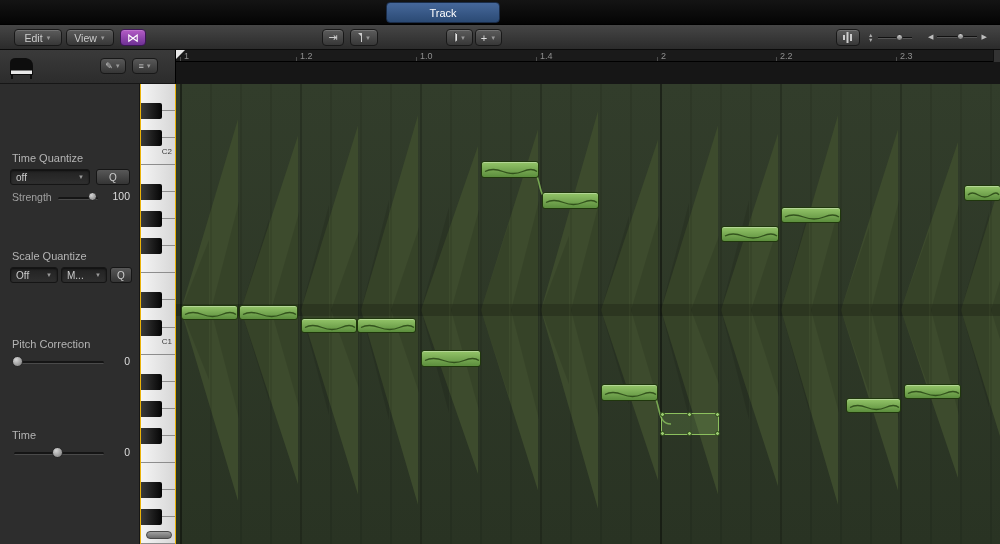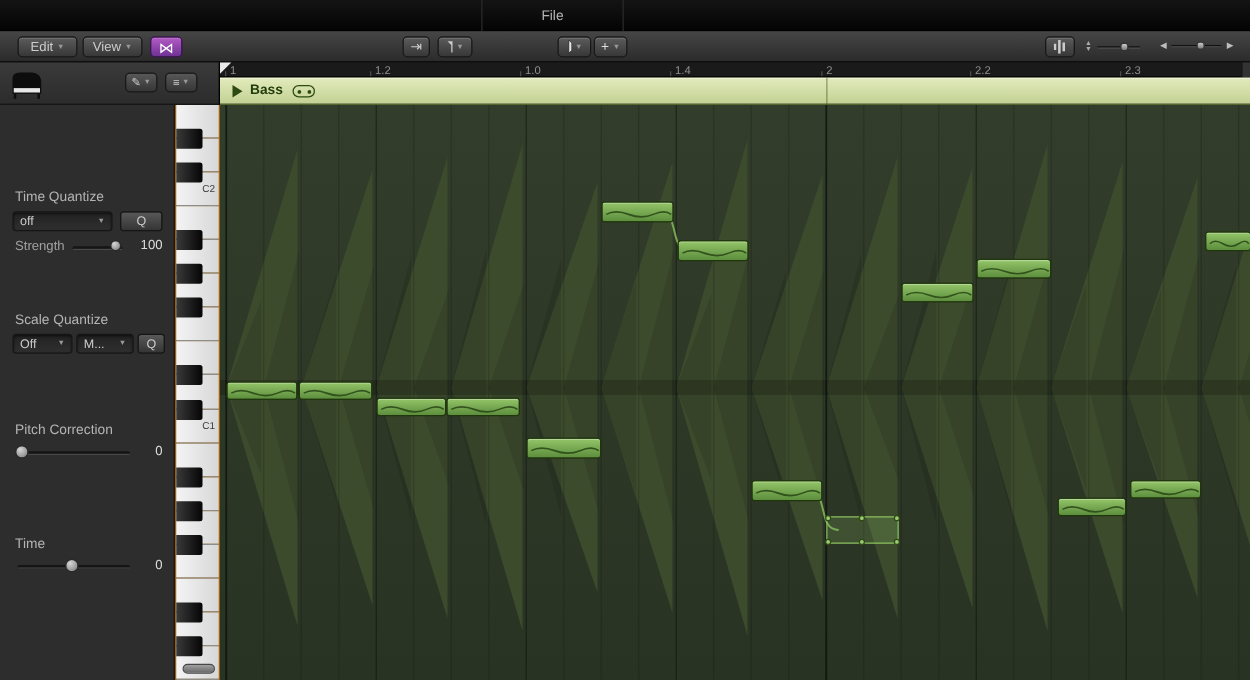--- a/index.html
+++ b/index.html
@@ -31,21 +31,21 @@
   .ins-label{position:absolute;left:12px;color:#b4b4b4;font-size:11px}
   .ins-sub{position:absolute;left:12px;color:#a0a0a0;font-size:10.5px}
   .ins-val{position:absolute;color:#ddd;font-size:10.5px}
   .drop{position:absolute;height:16px;background:linear-gradient(#222,#2f2f2f);border:1px solid #151515;border-radius:3px;color:#ccc;font-size:10px;display:flex;align-items:center;justify-content:space-between;padding:0 5px;box-shadow:inset 0 1px 2px rgba(0,0,0,.6)}
   .drop-arrow{font-size:6px;color:#999}
   .qbtn{position:absolute;height:16px;background:linear-gradient(#585858,#353535);border:1px solid #161616;border-radius:3px;color:#ccc;font-size:10px;display:flex;align-items:center;justify-content:center}
   .strack{position:absolute;height:3px;background:#151515;border-bottom:1px solid #4a4a4a;border-radius:2px}
   .sthumb{position:absolute;width:11px;height:11px;border-radius:50%;background:radial-gradient(circle at 35% 30%,#d6d6d6,#777);border:1px solid #2a2a2a}
 
   
-  #piano{position:absolute;left:140px;top:84px;width:52px;height:460px;background:#a16207;border-right:1px solid #000}
+  #piano{position:absolute;left:140px;top:84px;width:52px;height:460px;background:#eab308;border-right:1px solid #000}
   .white-key{position:absolute;left:1px;width:34px;background:linear-gradient(90deg,#f4f4f4,#d7d7d7);border-bottom:1px solid #8d8d8d}
   .black-key{position:absolute;left:1px;width:21px;height:16px;background:linear-gradient(90deg,#3a3a3a,#050505);border-radius:0 2px 2px 0;z-index:2}
   .okey-label{position:absolute;right:3px;top:50%;transform:translateY(-50%);font-size:8px;color:#3c3c3c}
 
   
   #ruler{position:absolute;left:176px;top:50px;width:824px;height:12px;background:#1a1a1a;border-bottom:1px solid #000}
   .tick-label{position:absolute;top:1px;color:#8f8f8f;font-size:9px}
   .tick-mark{position:absolute;bottom:0;width:1px;height:4px;background:#4c4c4c}
   #playhead{position:absolute;left:176px;top:50px;width:0;height:0;border-top:9px solid #e9e9e9;border-right:9px solid transparent;z-index:6}
   #ruler-end{position:absolute;left:993px;top:50px;width:7px;height:12px;background:#333;border-left:1px solid #111}
@@ -68,21 +68,21 @@
 
   .cursor-svg{display:block}
 </style>
 </head>
 <body>
 
 <div id="root">
 
   <div id="tabbar">
     <div class="tabs">
-      <div class="tab">File</div>
+      <div class="tab active">Track</div>
     </div>
   </div>
 
   <div id="toolbar">
     <div class="tbtn" style="left:14px;width:48px">
       <span>Edit</span>
         <span class="mini-arrow">▼</span>
     </div>
     <div class="tbtn" style="left:66px;width:48px">
       <span>View</span>
@@ -239,29 +239,20 @@
       <div class="tick-mark" style="left: 481px;"></div>
       <span class="tick-label" style="left: 485px;">2</span>
       <div class="tick-mark" style="left: 600px;"></div>
       <span class="tick-label" style="left: 604px; text-align: center;">2.2</span>
       <div class="tick-mark" style="left: 720px;"></div>
       <span class="tick-label" style="left: 724px;">2.3</span>
     </div>
   <div id="playhead"></div>
   <div id="ruler-end"></div>
 
-  <div id="track-header">
-    <div class="th-play"></div>
-    <div class="th-name">Bass</div>
-    <div class="th-loop">
-        <i></i>
-        <i></i>
-      </div>
-    <div class="th-barline" style="left:485px"></div>
-  </div>
 
   <div id="editor">
     <svg id="wave-svg" width="824" height="460">
         <path d="M5 226 L62 35.349999999999994 L62 416.65 Z M65 226 L122 51.75 L122 400.25 Z M125 226 L182 41.5 L182 410.5 Z M185 226 L242 31.25 L242 420.75 Z M245 226 L302 62 L302 390 Z M305 226 L362 45.599999999999994 L362 406.4 Z M365 226 L422 27.150000000000006 L422 424.85 Z M425 226 L482 55.849999999999994 L482 396.15 Z M485 226 L542 41.5 L542 410.5 Z M545 226 L602 49.69999999999999 L602 402.3 Z M605 226 L662 31.25 L662 420.75 Z M665 226 L722 45.599999999999994 L722 406.4 Z M725 226 L782 57.900000000000006 L782 394.1 Z M785 226 L842 41.5 L842 410.5 Z " fill="#3d4b2d"></path>
         <path d="M5 226 L33 156 L33 296 Z M35 226 L63 117.45767258331227 L63 334.5423274166877 Z M65 226 L93 135.37994512714144 L93 316.62005487285853 Z M95 226 L123 128.48935363264104 L123 323.51064636735896 Z M125 226 L153 120.66181377119388 L153 331.33818622880614 Z M155 226 L183 147.3952004764874 L183 304.6047995235126 Z M185 226 L213 116.05826618501581 L213 335.9417338149842 Z M215 226 L243 143.2360655060259 L243 308.7639344939741 Z M245 226 L273 122.88694123657385 L273 329.1130587634261 Z M275 226 L303 125.52065664323871 L303 326.4793433567613 Z M305 226 L333 139.19331852693438 L333 312.8066814730656 Z M335 226 L363 116.52912142901548 L363 335.4708785709845 Z M365 226 L393 151.68985390802231 L393 300.3101460919777 Z M395 226 L423 118.8350394906252 L423 333.1649605093748 Z M425 226 L453 131.80668710374863 L453 320.19331289625137 Z M455 226 L483 131.77840521121595 L483 320.22159478878405 Z M485 226 L513 118.84819063691037 L513 333.1518093630896 Z M515 226 L543 151.6545361830368 L543 300.34546381696316 Z M545 226 L573 116.52337767517403 L573 335.47662232482594 Z M575 226 L603 139.22556335707074 L603 312.77443664292923 Z M605 226 L633 125.49766198081589 L633 326.5023380191841 Z M635 226 L663 122.90688397618486 L663 329.0931160238151 Z M665 226 L693 143.20240152463208 L693 308.7975984753679 Z M695 226 L723 116.06019877344741 L723 335.9398012265526 Z M725 226 L753 147.42989838816464 L753 304.57010161183536 Z M755 226 L783 120.64518305816677 L783 331.35481694183323 Z M785 226 L813 128.51515415181044 L813 323.4848458481896 Z M815 226 L843 135.34951119680292 L843 316.65048880319705 Z " fill="rgba(0,0,0,0.10)"></path>
         <rect x="0" y="220" width="824" height="12" fill="rgba(0,0,0,0.18)"></rect>
         <line x1="5" x2="5" y1="0" y2="460" stroke="rgba(0,0,0,0.55)" stroke-width="1.5"></line>
         <line x1="35" x2="35" y1="0" y2="460" stroke="rgba(0,0,0,0.16)" stroke-width="1"></line>
         <line x1="65" x2="65" y1="0" y2="460" stroke="rgba(0,0,0,0.16)" stroke-width="1"></line>
         <line x1="95" x2="95" y1="0" y2="460" stroke="rgba(0,0,0,0.16)" stroke-width="1"></line>

